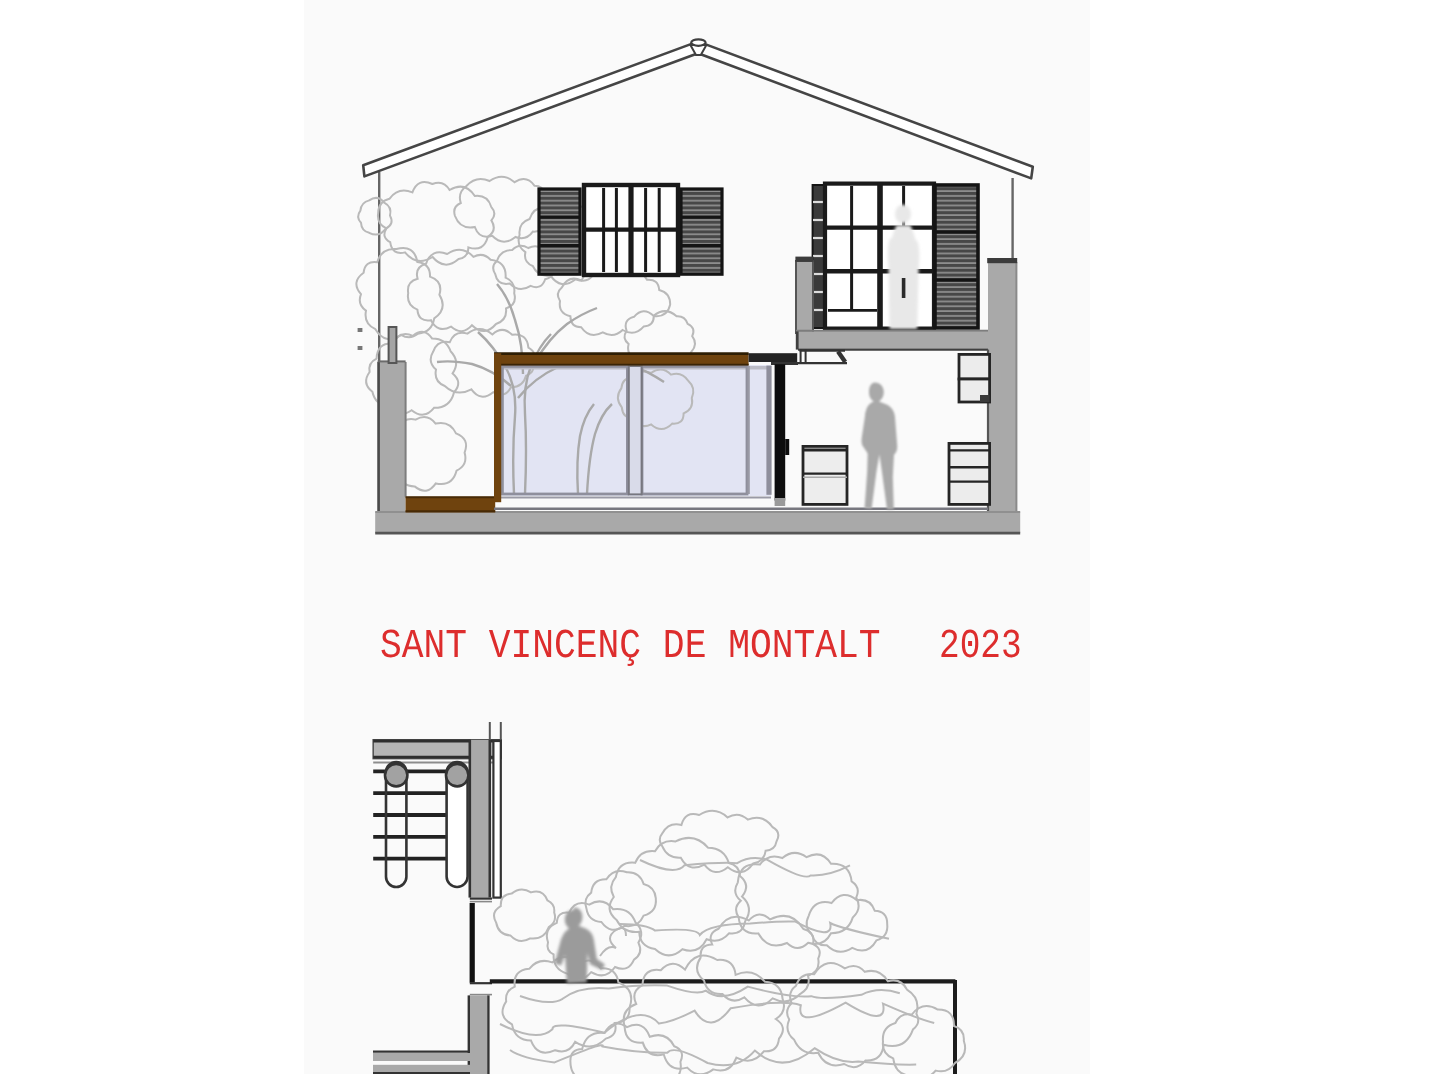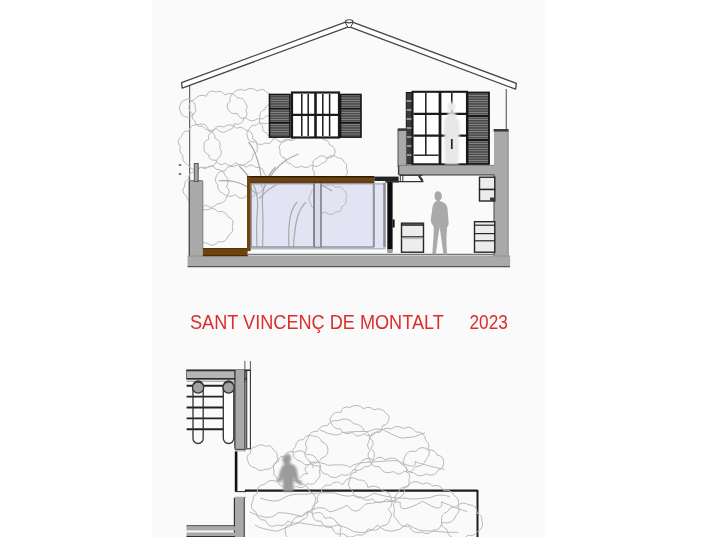--- a/index.html
+++ b/index.html
@@ -1,16 +1,16 @@
 <!DOCTYPE html>
 <html><head>
 <meta charset="utf-8">
 <style>
 html,body{margin:0;padding:0;background:#ffffff;}
-#page{position:relative;width:715px;height:537px;overflow:hidden;font-family:Liberation Sans, sans-serif;}
+#page{position:relative;width:715px;height:537px;overflow:hidden;font-family:Liberation Mono, monospace;}
 svg{position:absolute;top:0;left:0;filter:blur(0.35px);}
 </style>
 </head>
 <body>
 <div id="page">
 <svg width="715" height="537" viewBox="0 0 715 537">
 <defs>
 <pattern id="louv" width="6" height="2.4" patternUnits="userSpaceOnUse">
 <rect width="6" height="2.4" fill="#474747"></rect>
 <rect width="6" height="0.9" y="1.5" fill="#8d8d8d"></rect>

